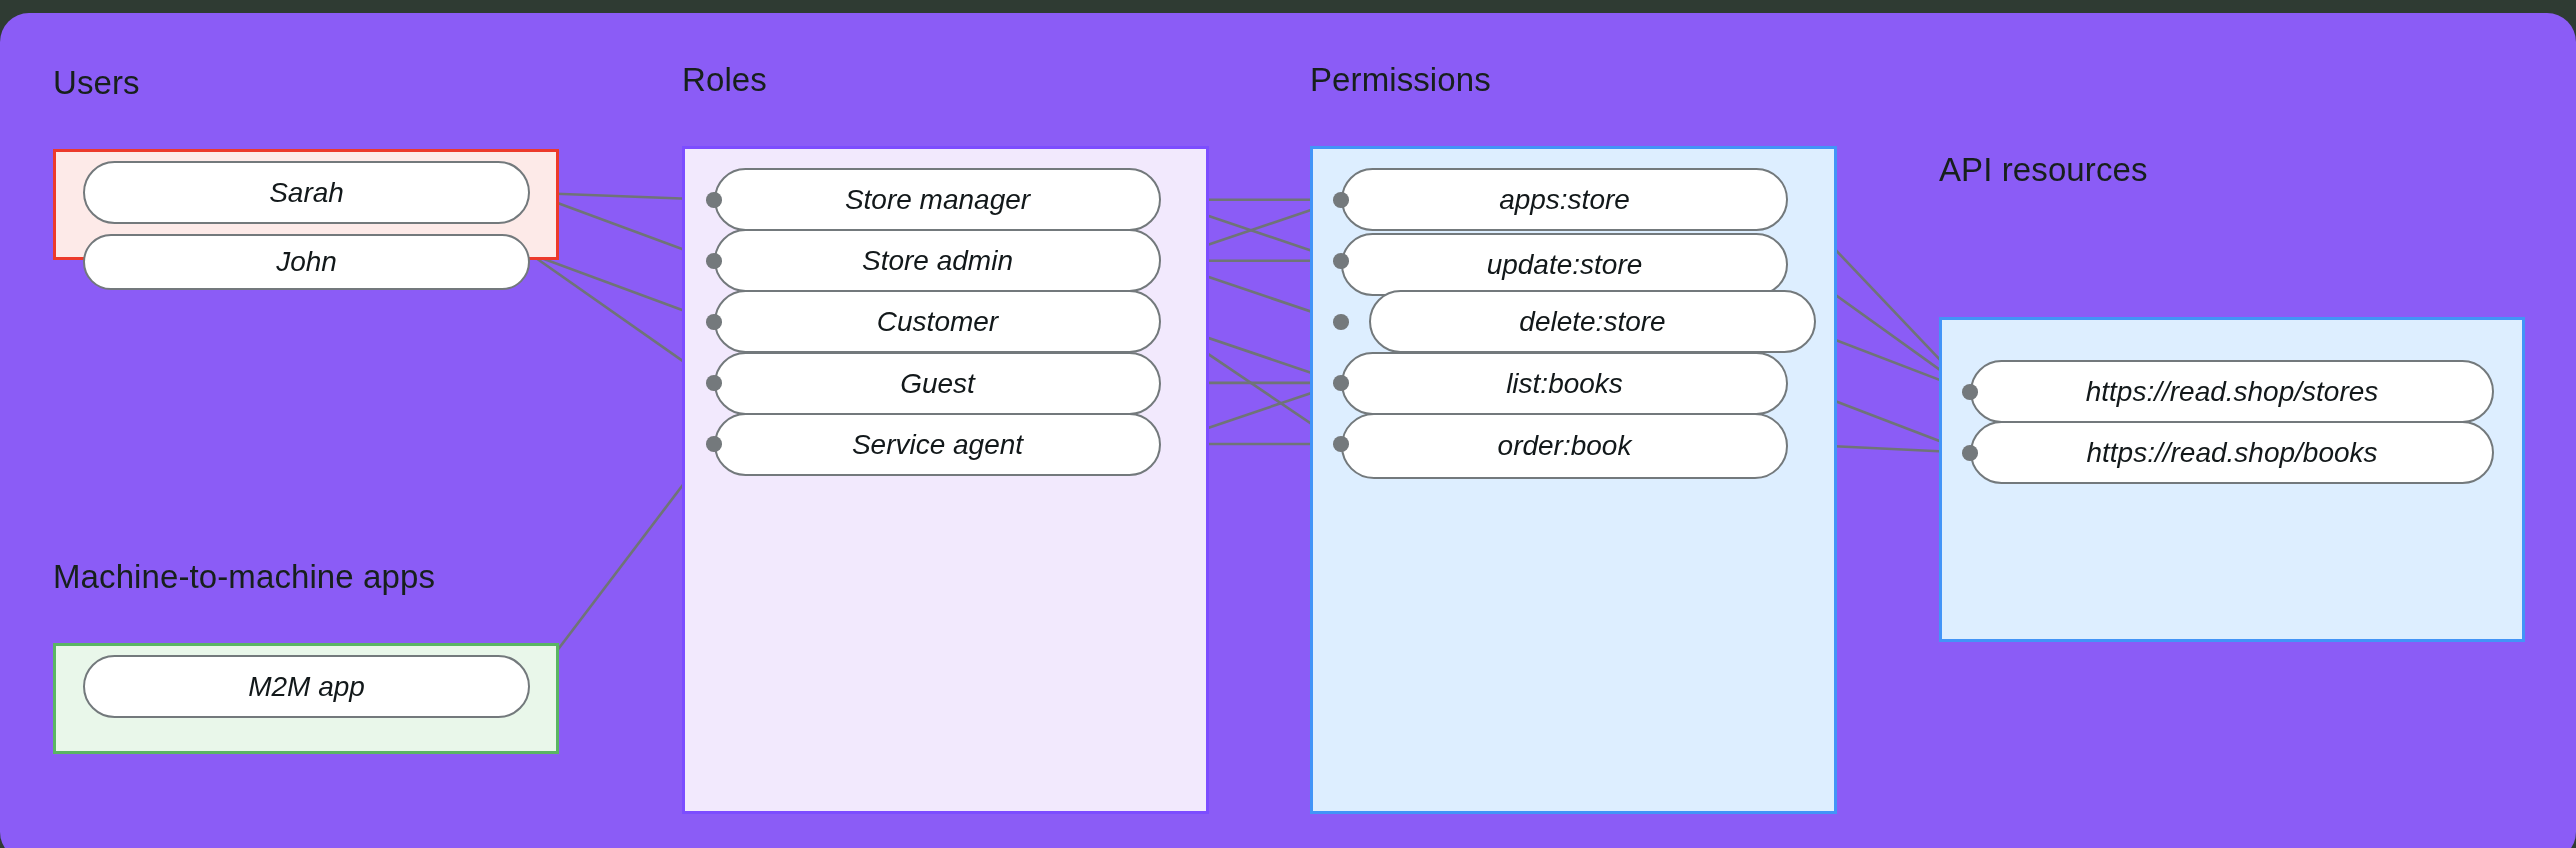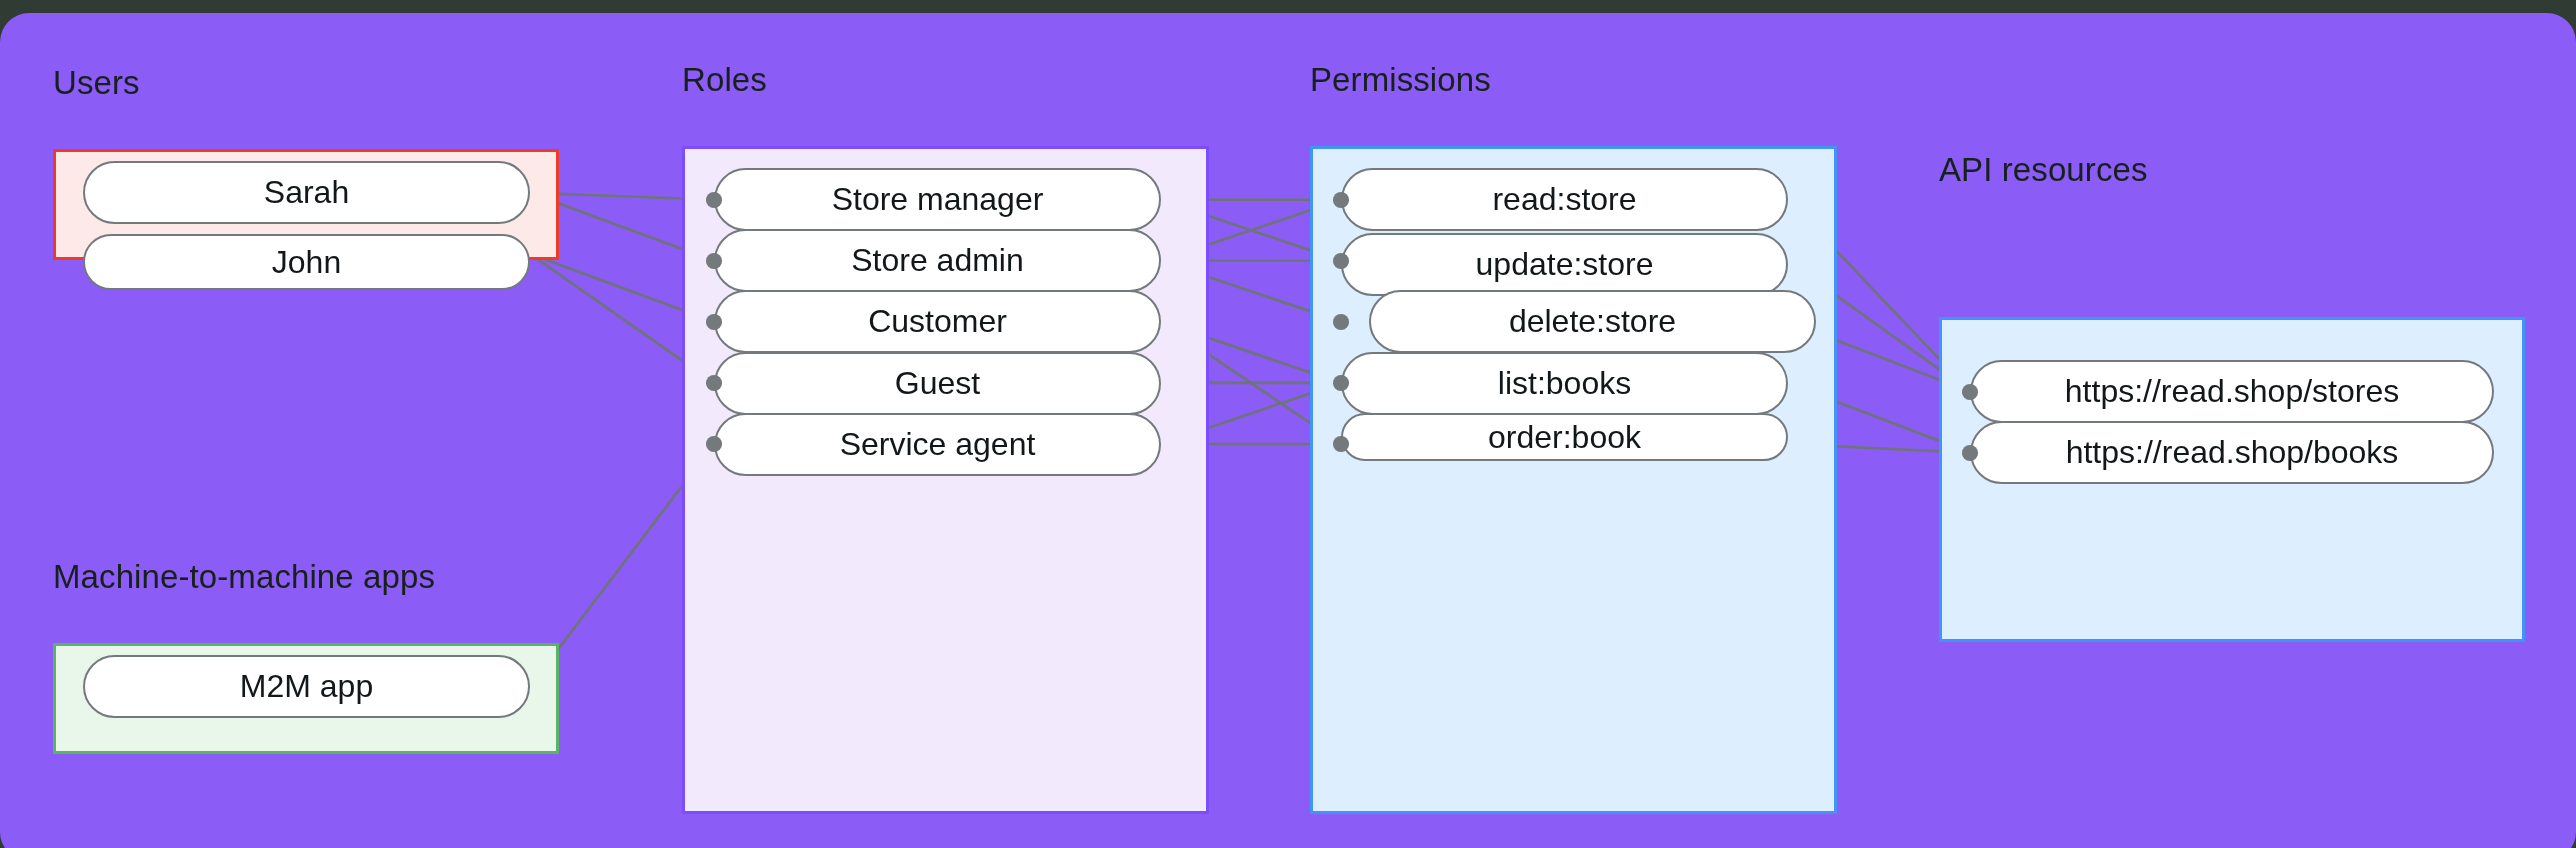--- a/index.html
+++ b/index.html
@@ -41,24 +41,25 @@
   }
   .node {
     position: absolute;
     box-sizing: border-box;
     background: #ffffff;
     border: 2.6px solid #73797c;
     border-radius: 35px;
     display: flex;
     align-items: center;
     justify-content: center;
-    font-size: 32px;
+    font-size: 28px;
     color: #12181a;
     white-space: nowrap;
     z-index: 3;
+    font-style: italic;
   }
   .port {
     position: absolute;
     width: 15.7px;
     height: 15.7px;
     margin-left: -7.9px;
     margin-top: -7.9px;
     border-radius: 50%;
     background: #74797c;
     z-index: 4;
@@ -104,25 +105,25 @@
     </div>
   <div id="nodes-layer">
       <div class="node" style="left: 83px; top: 148px; width: 447px; height: 63px; border-color: rgb(115, 121, 124); background: rgb(255, 255, 255);">Sarah</div>
       <div class="node" style="left: 83px; top: 221px; width: 447px; height: 56px; border-color: rgb(115, 121, 124); background: rgb(255, 255, 255);">John</div>
       <div class="node" style="left: 83px; top: 642px; width: 447px; height: 63px; border-color: rgb(115, 121, 124); background: rgb(255, 255, 255);">M2M app</div>
       <div class="node" style="left: 714px; top: 155px; width: 447px; height: 63px; border-color: rgb(115, 121, 124); background: rgb(255, 255, 255);">Store manager</div>
       <div class="node" style="left: 714px; top: 216px; width: 447px; height: 63px; border-color: rgb(115, 121, 124); background: rgb(255, 255, 255);">Store admin</div>
       <div class="node" style="left: 714px; top: 277px; width: 447px; height: 63px; border-color: rgb(115, 121, 124); background: rgb(255, 255, 255);">Customer</div>
       <div class="node" style="left: 714px; top: 339px; width: 447px; height: 63px; border-color: rgb(115, 121, 124); background: rgb(255, 255, 255);">Guest</div>
       <div class="node" style="left: 714px; top: 400px; width: 447px; height: 63px; border-color: rgb(115, 121, 124); background: rgb(255, 255, 255);">Service agent</div>
-      <div class="node" style="left: 1341px; top: 155px; width: 447px; height: 63px; border-color: rgb(115, 121, 124); background: rgb(255, 255, 255);">read:store</div>
+      <div class="node" style="left: 1341px; top: 155px; width: 447px; height: 63px; border-color: rgb(115, 121, 124); background: rgb(255, 255, 255);">apps:store</div>
       <div class="node" style="left: 1341px; top: 220px; width: 447px; height: 63px; border-color: rgb(115, 121, 124); background: rgb(255, 255, 255); text-align: center;">update:store</div>
       <div class="node" style="left: 1369px; top: 277px; width: 447px; height: 63px; border-color: rgb(115, 121, 124); background: rgb(255, 255, 255);">delete:store</div>
       <div class="node" style="left: 1341px; top: 339px; width: 447px; height: 63px; border-color: rgb(115, 121, 124); background: rgb(255, 255, 255);">list:books</div>
-      <div class="node" style="left: 1341px; top: 400px; width: 447px; height: 48px; border-color: rgb(115, 121, 124); background: rgb(255, 255, 255);">order:book</div>
+      <div class="node" style="left: 1341px; top: 400px; width: 447px; height: 66px; border-color: rgb(115, 121, 124); background: rgb(255, 255, 255);">order:book</div>
       <div class="node" style="left: 1970px; top: 347px; width: 524px; height: 63px; border-color: rgb(115, 121, 124); background: rgb(255, 255, 255); text-align: center;">https://read.shop/stores</div>
       <div class="node" style="left: 1970px; top: 408px; width: 524px; height: 63px; border-color: rgb(115, 121, 124); background: rgb(255, 255, 255);">https://read.shop/books</div>
     </div>
   <div id="ports-layer">
       <div class="port" style="left: 714px; top: 187px; background: rgb(116, 121, 124);"></div>
       <div class="port" style="left: 714px; top: 248px; background: rgb(116, 121, 124);"></div>
       <div class="port" style="left: 714px; top: 309px; background: rgb(116, 121, 124);"></div>
       <div class="port" style="left: 714px; top: 370px; background: rgb(116, 121, 124);"></div>
       <div class="port" style="left: 714px; top: 431px; background: rgb(116, 121, 124);"></div>
       <div class="port" style="left: 1341px; top: 187px; background: rgb(116, 121, 124);"></div>

